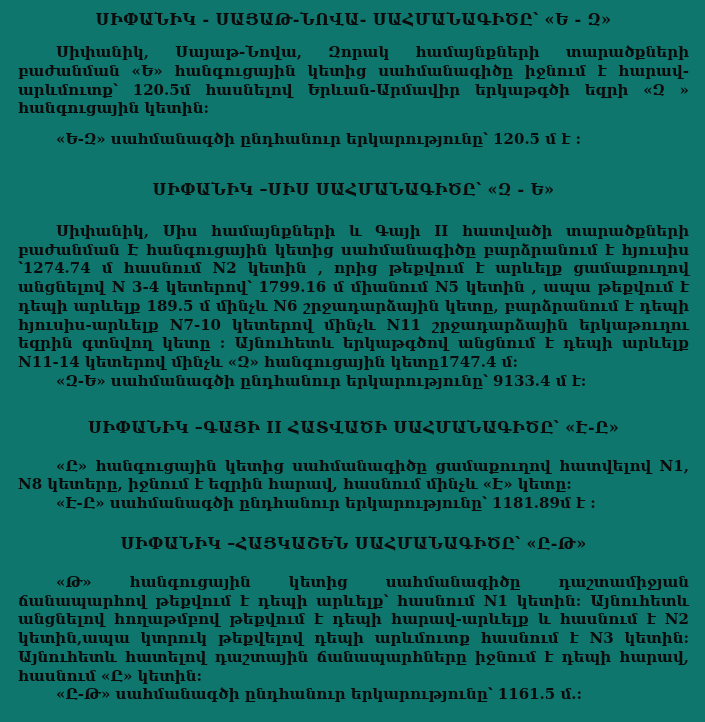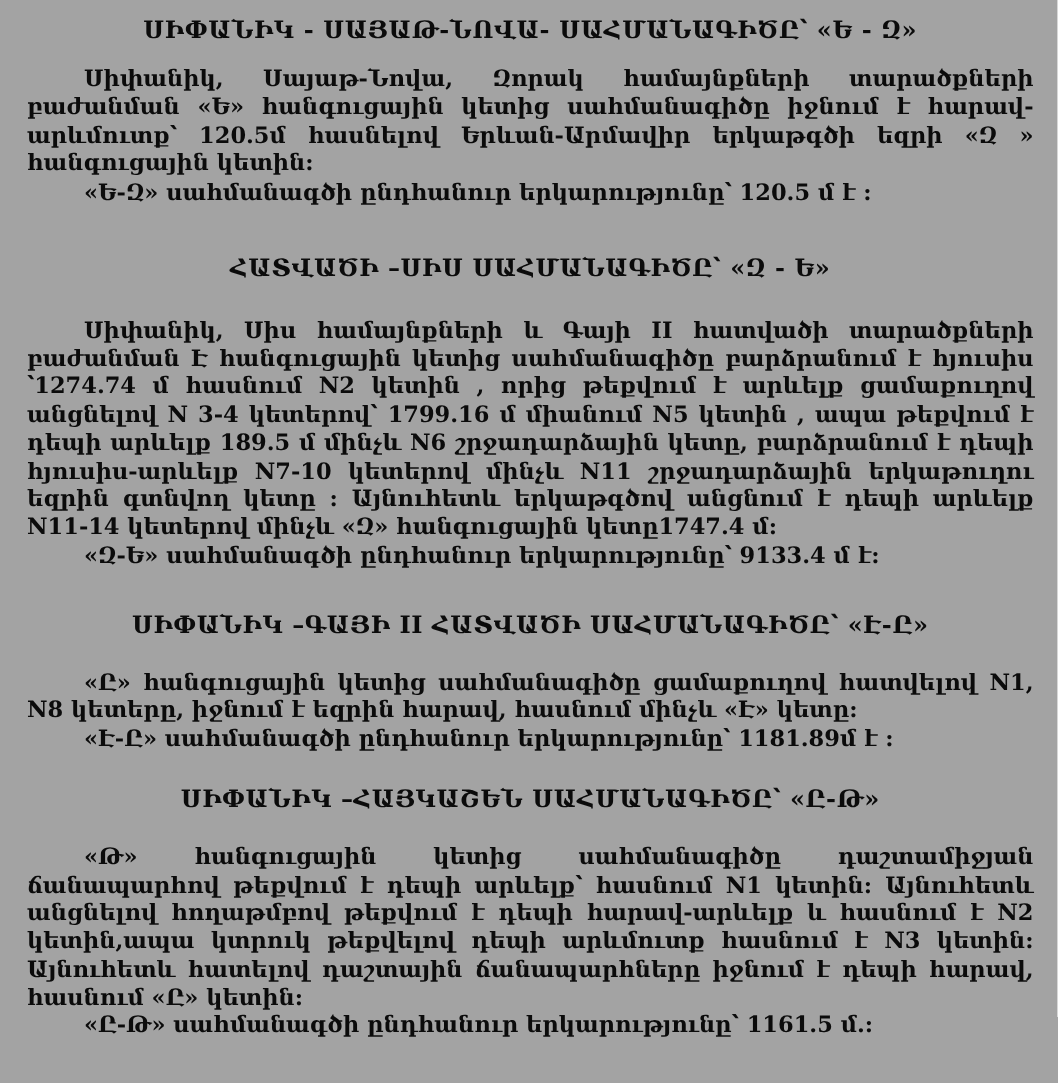--- a/index.html
+++ b/index.html
@@ -4,21 +4,21 @@
 <style>
   html, body {
     margin: 0;
     padding: 0;
     background: #ffffff;
   }
   .page {
     width: 705px;
     height: 722px;
     box-sizing: border-box;
-    background: #a3a3a3;
+    background: #0f766e;
     color: #0b0b0b;
     padding: 6px 16px 6px 18px;
     overflow: hidden;
     font-family: "DejaVu Serif", "DejaVu Sans", serif;
     font-weight: bold;
     font-size: 15px;
     line-height: 1.25;
     -webkit-font-smoothing: none;
   }
   .section-title {
@@ -33,38 +33,38 @@
     text-align: justify;
     text-indent: 38px;
   }
   .total-line {
     margin: 0;
     text-indent: 38px;
     text-align: left;
   }
   
   .s1 .section-title { margin: 4px 0 13px 0; }
-  .s1 .total-line    { margin-top: 1px; }
+  .s1 .total-line    { margin-top: 12px; }
   .s2 .section-title { margin: 31px 0 22px 0; }
   .s3 .section-title { margin: 27px 0 19px 0; }
   .s4 .section-title { margin: 21px 0 19px 0; }
 </style>
 </head>
 <body>
 
 <div class="page">
 
   <section class="doc-section s1">
     <h2 class="section-title">ՍԻՓԱՆԻԿ - ՍԱՅԱԹ-ՆՈՎԱ- ՍԱՀՄԱՆԱԳԻԾԸ՝ «Ե - Զ»</h2>
     <p class="body-par">Սիփանիկ, Սայաթ-Նովա, Զորակ համայնքների տարածքների բաժանման «Ե» հանգուցային կետից սահմանագիծը իջնում է հարավ-արևմուտք՝ 120.5մ հասնելով Երևան-Արմավիր երկաթգծի եզրի «Զ » հանգուցային կետին:</p>
     <p class="total-line">«Ե-Զ» սահմանագծի ընդհանուր երկարությունը՝ 120.5 մ է :</p>
   </section>
 
   <section class="doc-section s2">
-    <h2 class="section-title">ՀԱՏՎԱԾԻ –ՍԻՍ ՍԱՀՄԱՆԱԳԻԾԸ՝ «Զ - Ե»</h2>
+    <h2 class="section-title">ՍԻՓԱՆԻԿ –ՍԻՍ ՍԱՀՄԱՆԱԳԻԾԸ՝ «Զ - Ե»</h2>
     <p class="body-par">Սիփանիկ, Սիս համայնքների և Գայի II հատվածի տարածքների բաժանման Է հանգուցային կետից սահմանագիծը բարձրանում է հյուսիս ՝1274.74 մ հասնում N2 կետին , որից թեքվում է արևելք ցամաքուղով անցնելով N 3-4 կետերով՝ 1799.16 մ միանում N5 կետին , ապա թեքվում է դեպի արևելք 189.5 մ մինչև N6 շրջադարձային կետը, բարձրանում է դեպի հյուսիս-արևելք N7-10 կետերով մինչև N11 շրջադարձային երկաթուղու եզրին գտնվող կետը : Այնուհետև երկաթգծով անցնում է դեպի արևելք N11-14 կետերով մինչև «Զ» հանգուցային կետը1747.4 մ:</p>
     <p class="total-line">«Զ-Ե» սահմանագծի ընդհանուր երկարությունը՝ 9133.4 մ է:</p>
   </section>
 
   <section class="doc-section s3">
     <h2 class="section-title">ՍԻՓԱՆԻԿ –ԳԱՅԻ II ՀԱՏՎԱԾԻ ՍԱՀՄԱՆԱԳԻԾԸ՝ «Է-Ը»</h2>
     <p class="body-par">«Ը» հանգուցային կետից սահմանագիծը ցամաքուղով հատվելով N1, N8 կետերը, իջնում է եզրին հարավ, հասնում մինչև «Է» կետը:</p>
     <p class="total-line">«Է-Ը» սահմանագծի ընդհանուր երկարությունը՝ 1181.89մ է :</p>
   </section>
 

